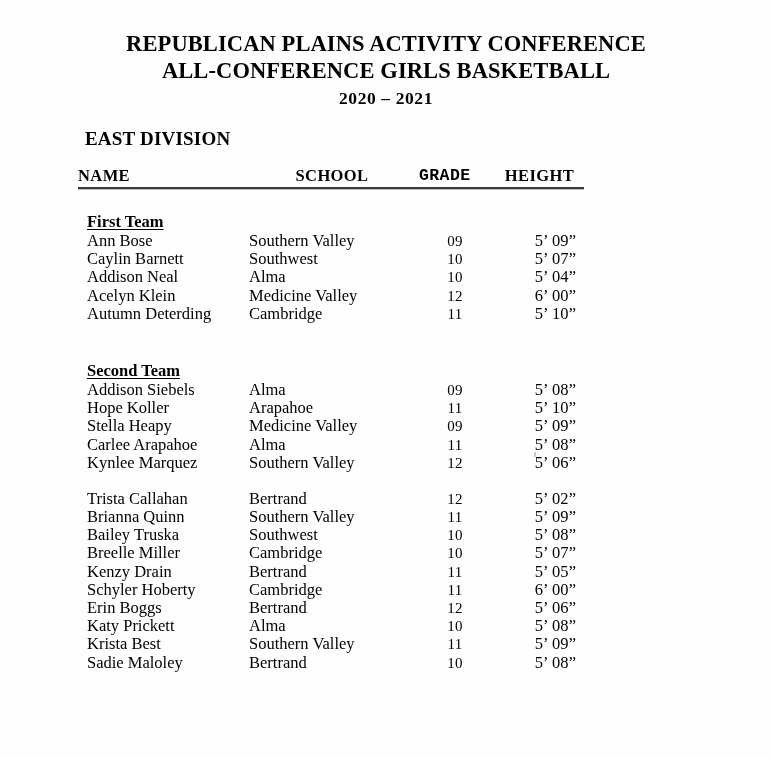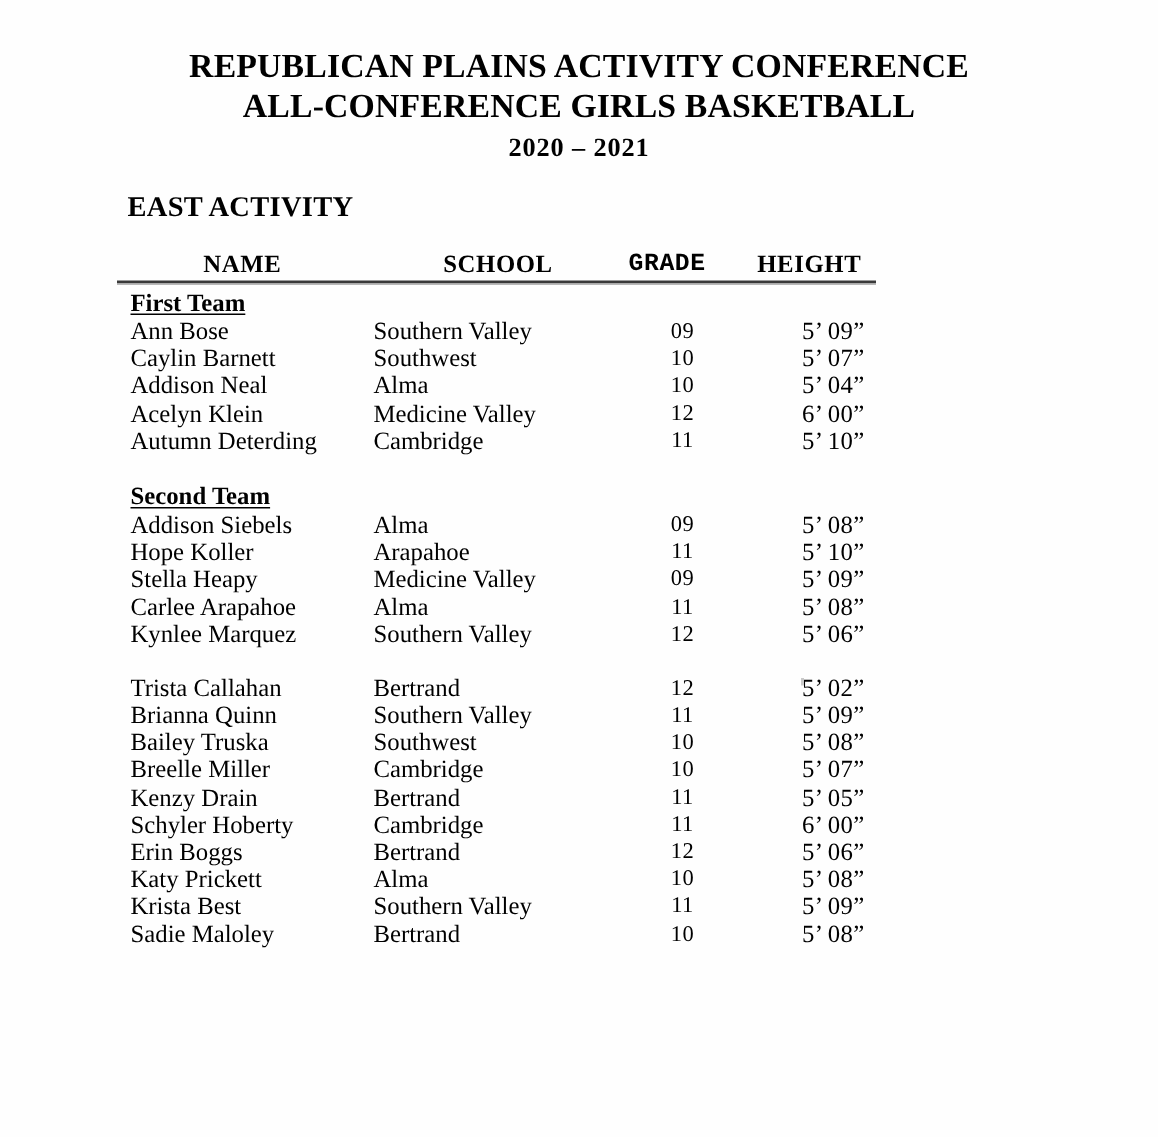--- a/index.html
+++ b/index.html
@@ -77,21 +77,21 @@
   }
   .col-head {
     position: absolute;
     top: 0;
     font-weight: bold;
     font-size: 16.5px;
     letter-spacing: 0.4px;
     white-space: nowrap;
   }
   
-  .c-name   { left: 0px;   width: 167px; text-align: center; }
+  .c-name   { left: 0px;   width: 167px; }
   .c-school { left: 171px; width: 166px; text-align: center; }
   .c-grade  { left: 341px; width: 72px;  text-align: left; font-family: Liberation Mono, monospace; }
   .c-height { left: 417px; width: 89px;  text-align: center; }
 
   .head-rule {
     position: absolute;
     left: 0;
     top: 21px;
     width: 506px;
     height: 2px;
@@ -120,20 +120,21 @@
   .section-title {
     position: relative;
     left: 9px;
     font-weight: bold;
     font-size: 16.5px;
     line-height: 19px;
     display: inline-block;
     text-decoration: underline;
     text-underline-offset: 1.5px;
     margin-bottom: 1px;
+    margin-top: 20px;
   }
 
   .row {
     position: relative;
     height: 18.2px;
     line-height: 18.2px;
     font-size: 16.5px;
   }
   .cell {
     position: absolute;
@@ -159,21 +160,21 @@
 <body>
 
 <div class="page">
 
   <div class="title-block">
     <div class="title-line1">REPUBLICAN PLAINS ACTIVITY CONFERENCE</div>
     <div class="title-line2">ALL-CONFERENCE GIRLS BASKETBALL</div>
     <div class="title-years">2020 – 2021</div>
   </div>
 
-  <div class="division-heading">EAST ACTIVITY</div>
+  <div class="division-heading">EAST DIVISION</div>
 
   <div class="table-wrap">
 
     <div class="col-head-row">
       <div class="col-head c-name">NAME</div>
       <div class="col-head c-school">SCHOOL</div>
       <div class="col-head c-grade">GRADE</div>
       <div class="col-head c-height">HEIGHT</div>
       <div class="head-rule"></div>
     </div>

